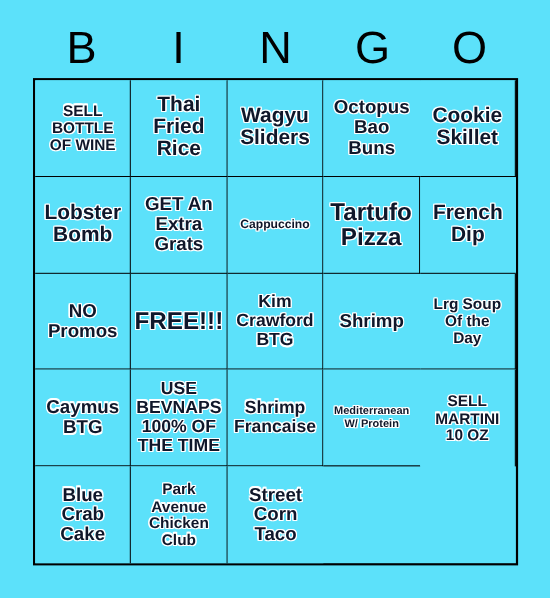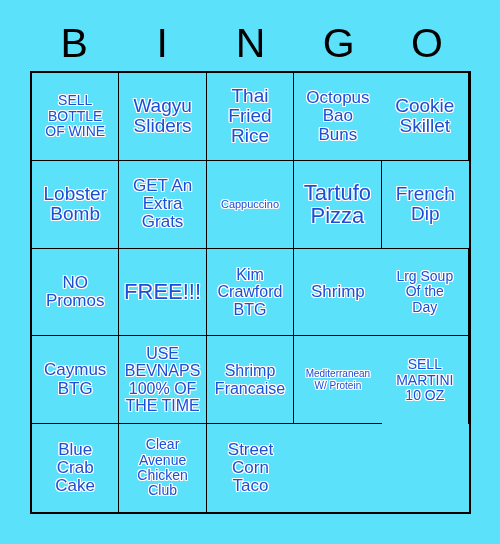--- a/index.html
+++ b/index.html
@@ -67,23 +67,23 @@
     justify-content: center;
     text-align: center;
     padding: 2px 3px;
     background: #5ce1fa;
     overflow: hidden;
   }
   .bingo-cell.col-last { border-right: none; }
   .bingo-cell.row-last { border-bottom: none; }
 
   .cell-text {
-    color: #1d4ed8;
+    color: #0f172a;
     line-height: 1.07;
-    font-weight: 400;
+    font-weight: 700;
     text-shadow:
        1px  0px 0px #ffffff,
       -1px  0px 0px #ffffff,
        0px  1px 0px #ffffff,
        0px -1px 0px #ffffff,
        1px  1px 0px #ffffff,
       -1px  1px 0px #ffffff,
        1px -1px 0px #ffffff,
       -1px -1px 0px #ffffff;
     white-space: pre-line;
@@ -112,27 +112,27 @@
     <div class="header-letter">O</div>
   </div>
 
   <div id="bingo-grid">
       <div class="bingo-cell">
         <span class="cell-text fs-md">SELL
 BOTTLE
 OF WINE</span>
       </div>
       <div class="bingo-cell">
-        <span class="cell-text fs-xxl">Wagyu
-Sliders</span>
-      </div>
-      <div class="bingo-cell">
         <span class="cell-text fs-xxl">Thai
 Fried
 Rice</span>
+      </div>
+      <div class="bingo-cell">
+        <span class="cell-text fs-xxl">Wagyu
+Sliders</span>
       </div>
       <div class="bingo-cell col-last">
         <span class="cell-text fs-xl">Octopus
 Bao
 Buns</span>
       </div>
       <div class="bingo-cell">
         <span class="cell-text fs-xxl">Cookie
 Skillet</span>
       </div>
@@ -198,21 +198,21 @@
         <span class="cell-text fs-md">SELL
 MARTINI
 10 OZ</span>
       </div>
       <div class="bingo-cell row-last">
         <span class="cell-text fs-xl">Blue
 Crab
 Cake</span>
       </div>
       <div class="bingo-cell row-last">
-        <span class="cell-text fs-md">Clear
+        <span class="cell-text fs-md">Park
 Avenue
 Chicken
 Club</span>
       </div>
       <div class="bingo-cell col-last row-last">
         <span class="cell-text fs-xl">Street
 Corn
 Taco</span>
       </div>
     </div>

